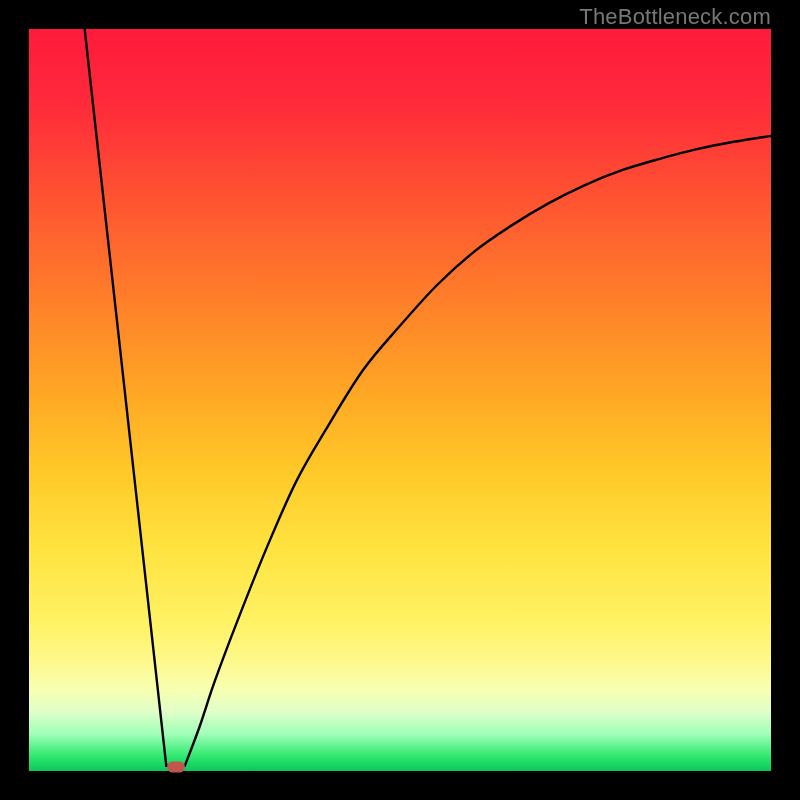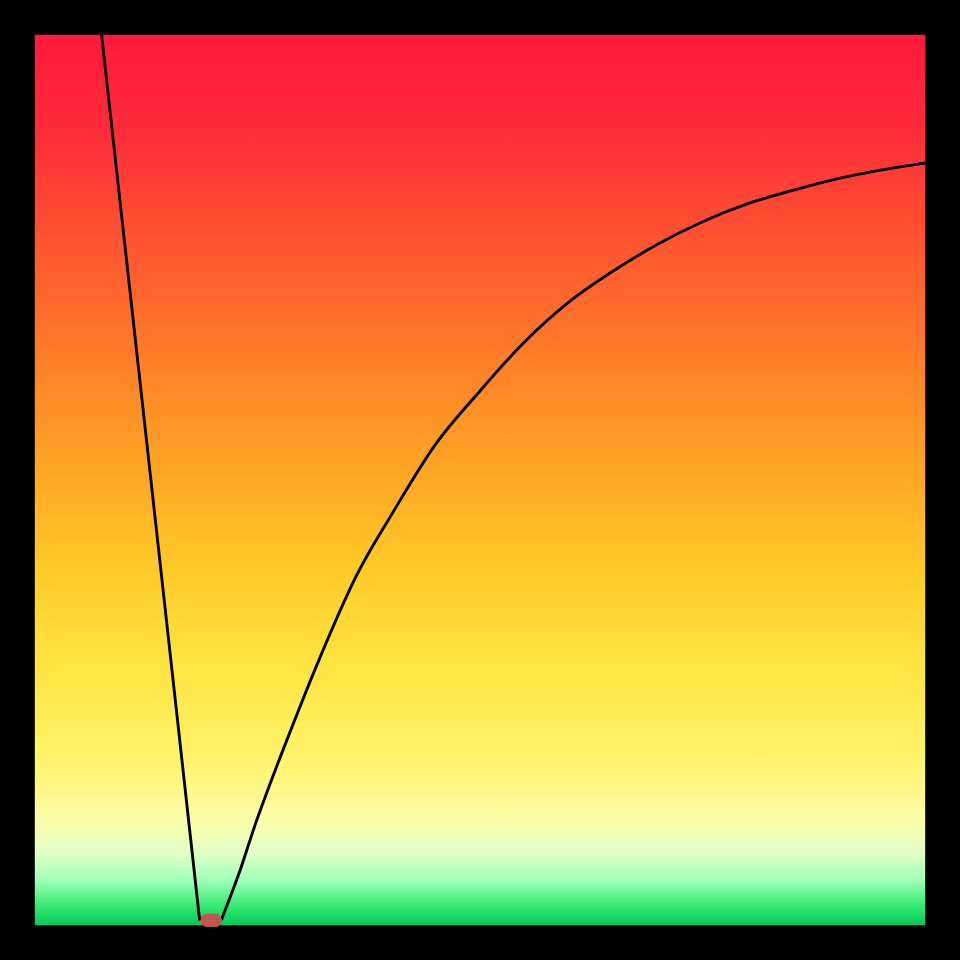--- a/index.html
+++ b/index.html
@@ -65,20 +65,21 @@
     height: 11px;
     border-radius: 6px;
     background: #c1564f;
     transform: translate(-50%, -50%);
   }
 </style>
 </head>
 <body>
 
 <div class="frame">
+  <div class="attribution">TheBottleneck.com</div>
 
   <div class="plot">
     <svg class="curve" viewBox="0 0 742 742" preserveAspectRatio="none">
       <path id="curve-path" d="M 55.65 0 L 137.27 736.806 L 137.27 736.806 L 155.82 736.806 L 155.82 736.806 C 158.29333333333332 730.2516666666667, 165.71333333333334 711.4543333333334, 170.66 697.48 C 175.60666666666665 683.5056666666667, 179.31666666666666 670.2733333333333, 185.5 652.96 C 191.68333333333334 635.6466666666668, 199.10333333333335 615.86, 207.76000000000002 593.6 C 216.41666666666669 571.34, 227.54666666666668 542.8966666666666, 237.44 519.4 C 247.33333333333331 495.9033333333333, 257.2266666666667 472.40666666666664, 267.12 452.62 C 277.0133333333333 432.83333333333337, 285.67 419.23, 296.8 400.68 C 307.93 382.13, 321.53333333333336 358.6333333333333, 333.90000000000003 341.32 C 346.2666666666667 324.00666666666666, 358.6333333333333 311.0216666666667, 371 296.8 C 383.3666666666667 282.5783333333333, 395.73333333333335 268.3566666666666, 408.1 255.98999999999995 C 420.4666666666667 243.62333333333328, 432.8333333333333 232.49333333333334, 445.2 222.60000000000002 C 457.56666666666666 212.7066666666667, 469.93333333333334 204.66833333333332, 482.3 196.63 C 494.6666666666667 188.59166666666667, 507.0333333333333 181.17166666666668, 519.4 174.37 C 531.7666666666667 167.56833333333333, 544.1333333333333 161.38499999999996, 556.5 155.81999999999994 C 568.8666666666667 150.2549999999999, 581.2333333333333 145.30833333333322, 593.6 140.9799999999999 C 605.9666666666667 136.65166666666659, 618.3333333333333 133.31266666666667, 630.6999999999999 129.85000000000002 C 643.0666666666666 126.38733333333339, 655.4333333333334 123.0483333333334, 667.8000000000001 120.20400000000006 C 680.1666666666667 117.35966666666673, 692.5333333333333 115.01, 704.9 112.78399999999999 C 717.2666666666667 110.55799999999998, 735.8166666666666 107.83733333333329, 742 106.84799999999996" fill="none" stroke="#000" stroke-width="2.4"></path>
     </svg>
     <div id="min-marker" class="min-marker" style="left: 146.916px; top: 737.548px; background: rgb(193, 86, 79);"></div>
   </div>
 </div>
 
 </body></html>

